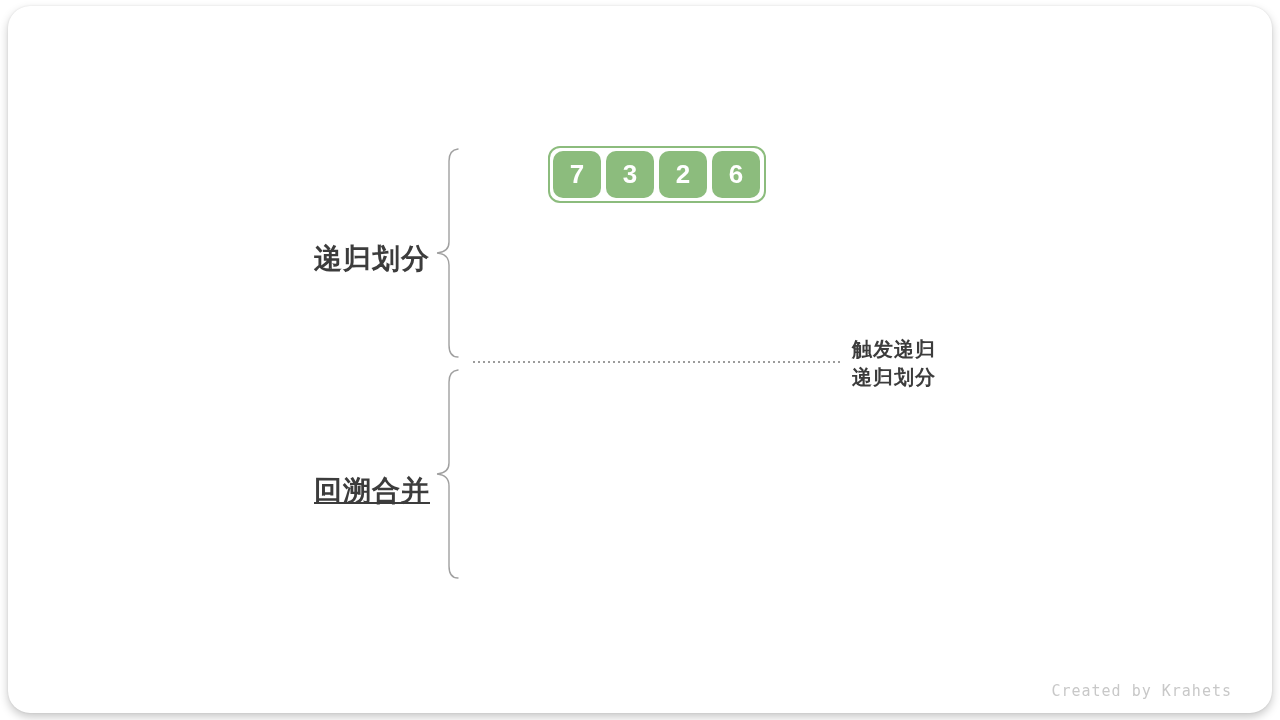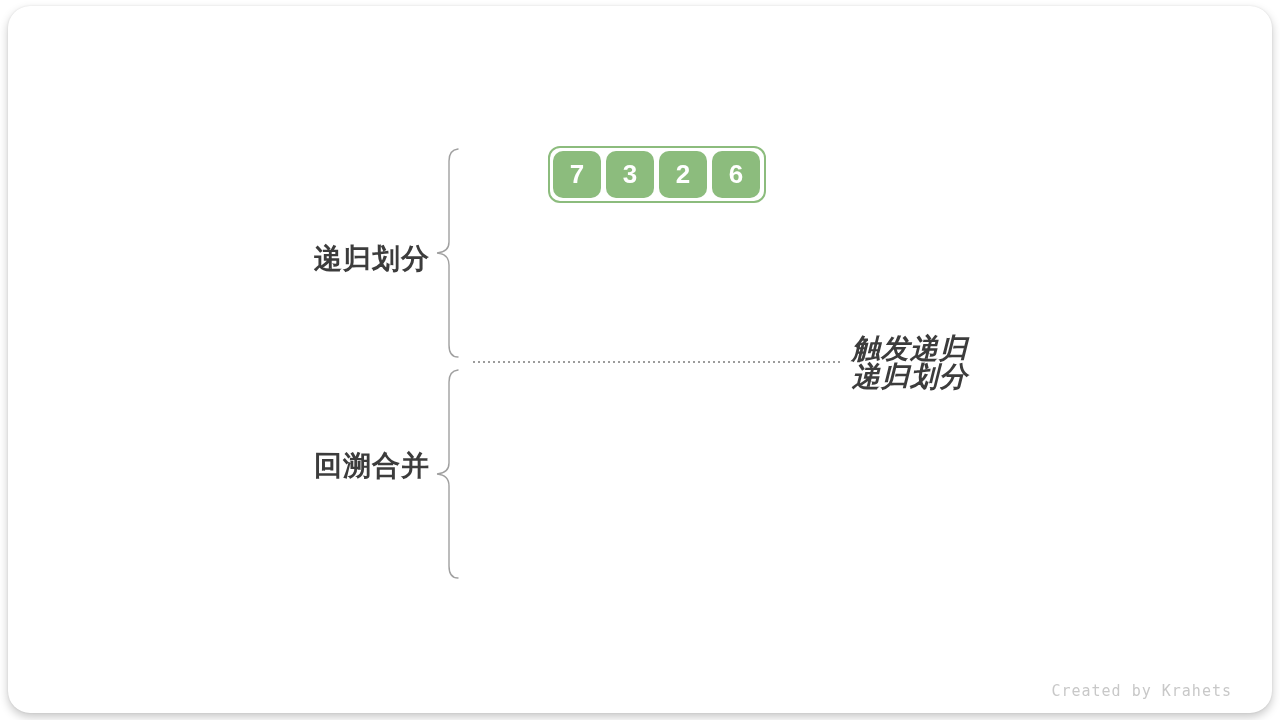--- a/index.html
+++ b/index.html
@@ -43,44 +43,43 @@
     position: absolute;
     left: 306px;
     width: 110px;
     font-size: 28px;
     font-weight: 700;
     color: #3C3C3C;
     letter-spacing: 1px;
     white-space: nowrap;
   }
   .phase-label.divide { top: 234px; }
-  .phase-label.merge  { top: 441px; }
+  .phase-label.merge  { top: 466px; text-decoration: underline; }
 
   .brace { position: absolute; left: 426px; width: 26px; height: 212px; }
   .brace.top    { top: 141px; }
   .brace.bottom { top: 362px; }
   .brace path { fill: none; stroke: #A0A0A0; stroke-width: 1.4; stroke-linecap: round; }
 
   .dotted-line {
     position: absolute;
     left: 465px; top: 355px;
     width: 368px; height: 2px;
     background: repeating-linear-gradient(90deg, #9C9C9C 0 2px, transparent 2px 5px);
   }
 
   .annotation {
     position: absolute;
     left: 844px; top: 329px;
-    font-size: 28px;
+    font-size: 20px;
     font-weight: 700;
     color: #3C3C3C;
     line-height: 28px;
     letter-spacing: 1px;
     white-space: nowrap;
-    font-style: italic;
   }
   .annotation span { display: block; }
 
   .watermark {
     position: absolute;
     right: 40px; top: 676px;
     font-family: "DejaVu Sans Mono", "Liberation Mono", monospace;
     font-size: 15px;
     letter-spacing: 1px;
     color: #C8C8C8;

